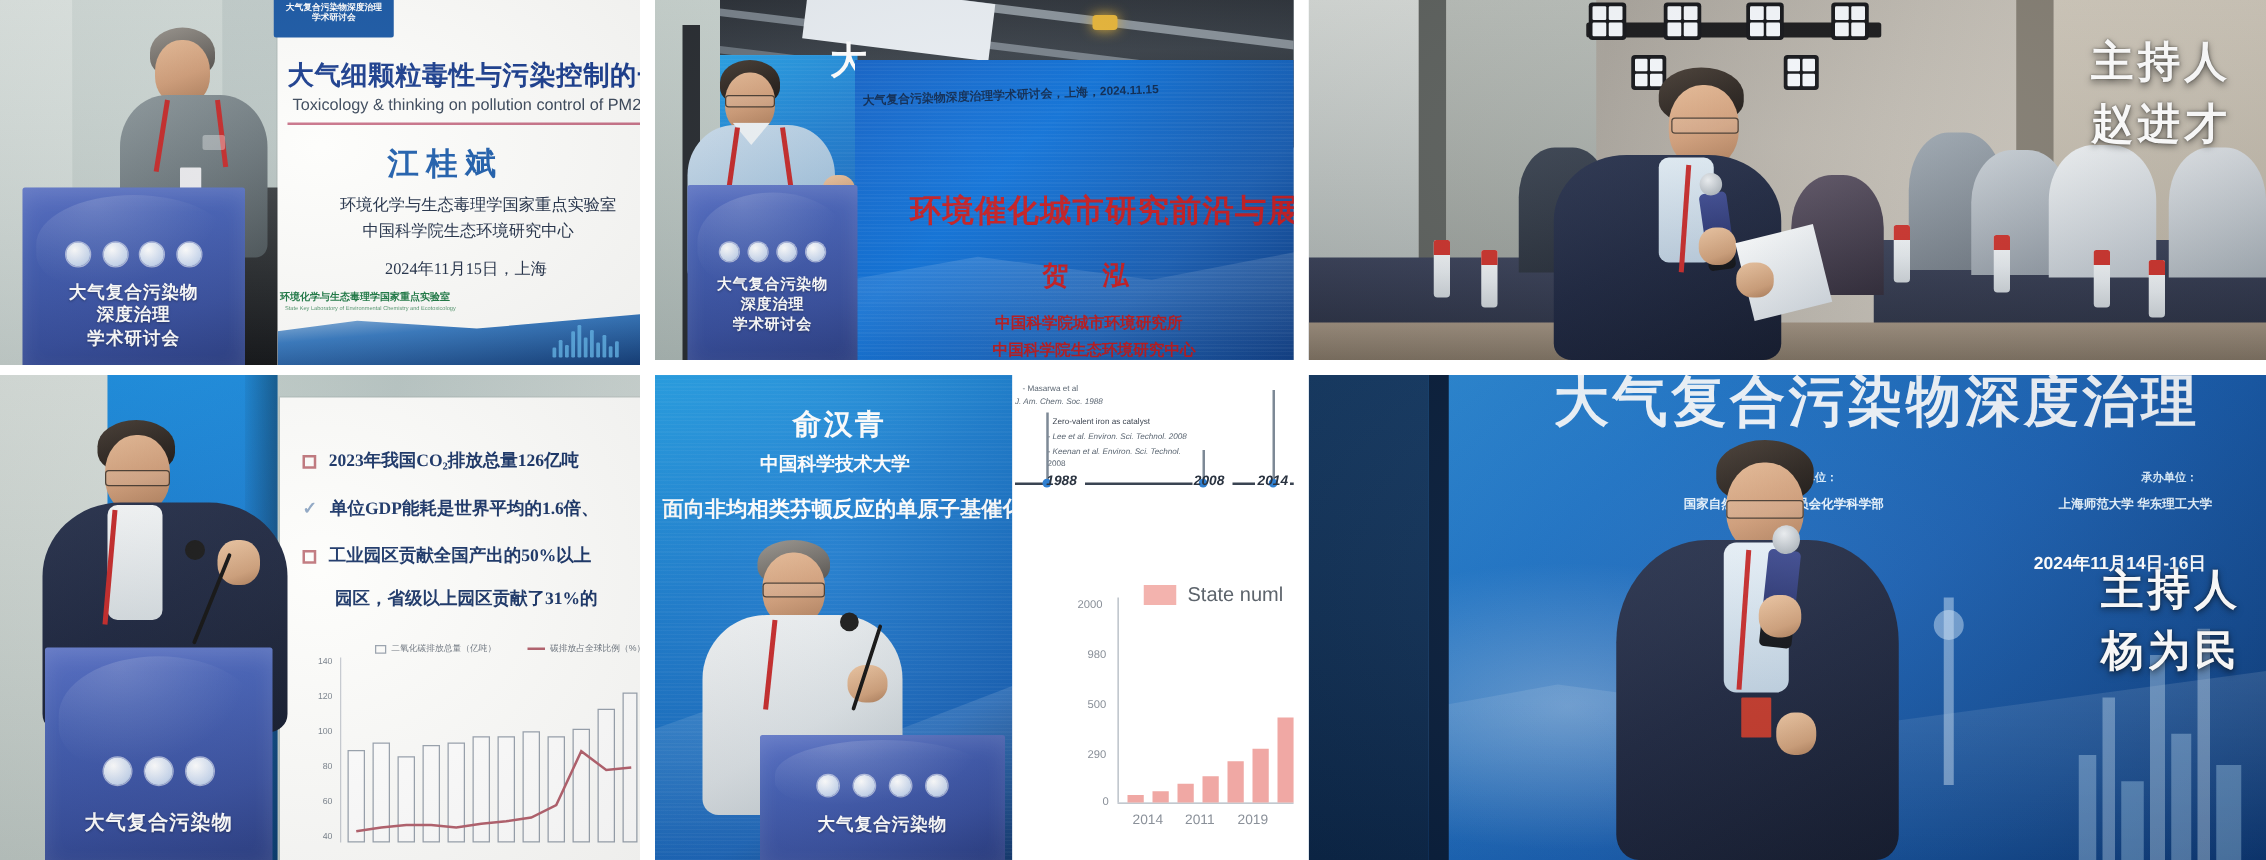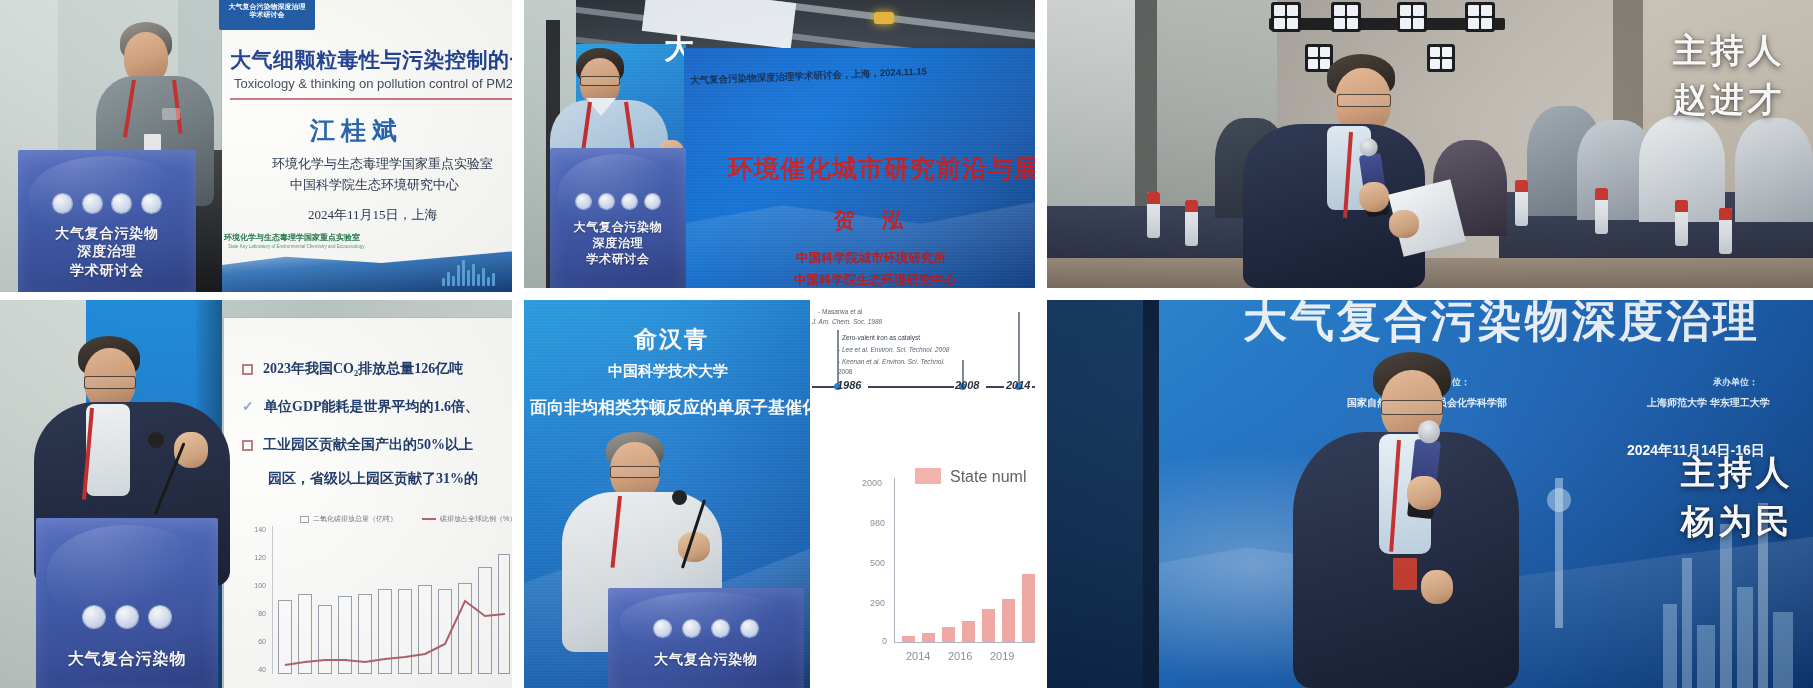--- a/index.html
+++ b/index.html
@@ -546,21 +546,21 @@
 
       <div class="axis" style="left:2px;top:78px;width:24px;"></div>
       <div class="axis" style="left:58px;top:78px;width:86px;"></div>
       <div class="axis" style="left:176px;top:78px;width:18px;"></div>
       <div class="axis" style="left:222px;top:78px;width:4px;"></div>
 
       <div class="dot" style="left:24px;top:75px;"></div>
       <div class="dot" style="left:149px;top:75px;"></div>
       <div class="dot" style="left:205px;top:75px;"></div>
 
-      <div class="yr" style="left:27px;top:71px;font-size:11px;">1986</div>
+      <div class="yr" style="left:27px;top:71px;font-size:11px;">1988</div>
       <div class="yr" style="left:145px;top:71px;font-size:11px;">2008</div>
       <div class="yr" style="left:196px;top:71px;font-size:11px;">2014</div>
     </div>
 
     <div class="pc" style="left:0;top:160px;width:225px;height:210px;">
       <div class="legbox" style="left:105px;top:8px;width:26px;height:16px;"></div>
       <div class="legtxt" style="left:140px;top:8px;font-size:16px;">State numl</div>
 
       <div class="lbl" style="left:52px;top:18px;font-size:9px;">2000</div>
       <div class="lbl" style="left:60px;top:58px;font-size:9px;">980</div>
@@ -575,21 +575,21 @@
         <div class="bar" style="left:6px;width:13px;height:6px;"></div>
         <div class="bar" style="left:26px;width:13px;height:9px;"></div>
         <div class="bar" style="left:46px;width:13px;height:15px;"></div>
         <div class="bar" style="left:66px;width:13px;height:21px;"></div>
         <div class="bar" style="left:86px;width:13px;height:33px;"></div>
         <div class="bar" style="left:106px;width:13px;height:43px;"></div>
         <div class="bar" style="left:126px;width:13px;height:68px;"></div>
       </div>
 
       <div class="lbl" style="left:96px;top:190px;font-size:11px;">2014</div>
-      <div class="lbl" style="left:138px;top:190px;font-size:11px;">2016</div>
+      <div class="lbl" style="left:138px;top:190px;font-size:11px;">2011</div>
       <div class="lbl" style="left:180px;top:190px;font-size:11px;">2019</div>
     </div>
   </div>
 
   <div class="tile" style="left:1047px;top:300px;width:766px;height:388px;">
     <div style="position:absolute;inset:0;background:linear-gradient(140deg,#2f8fd8 0%,#1f74c6 28%,#1a5fb0 55%,#134a90 80%,#0d3670 100%);"></div>
     <div style="position:absolute;left:60px;top:140px;width:420px;height:250px;background:radial-gradient(ellipse at 35% 50%, rgba(255,255,255,.30), rgba(255,255,255,0) 65%);"></div>
     <div style="position:absolute;left:0;bottom:0;width:766px;height:180px;background:linear-gradient(180deg, rgba(255,255,255,.14), rgba(255,255,255,0));clip-path:polygon(0 42%, 26% 22%, 58% 40%, 100% 16%, 100% 100%, 0 100%);"></div>
     <div style="position:absolute;left:0;top:0;width:96px;height:388px;background:linear-gradient(180deg,#163a63,#0c2647);"></div>
     <div style="position:absolute;left:96px;top:0;width:16px;height:388px;background:#0a1f3c;"></div>

